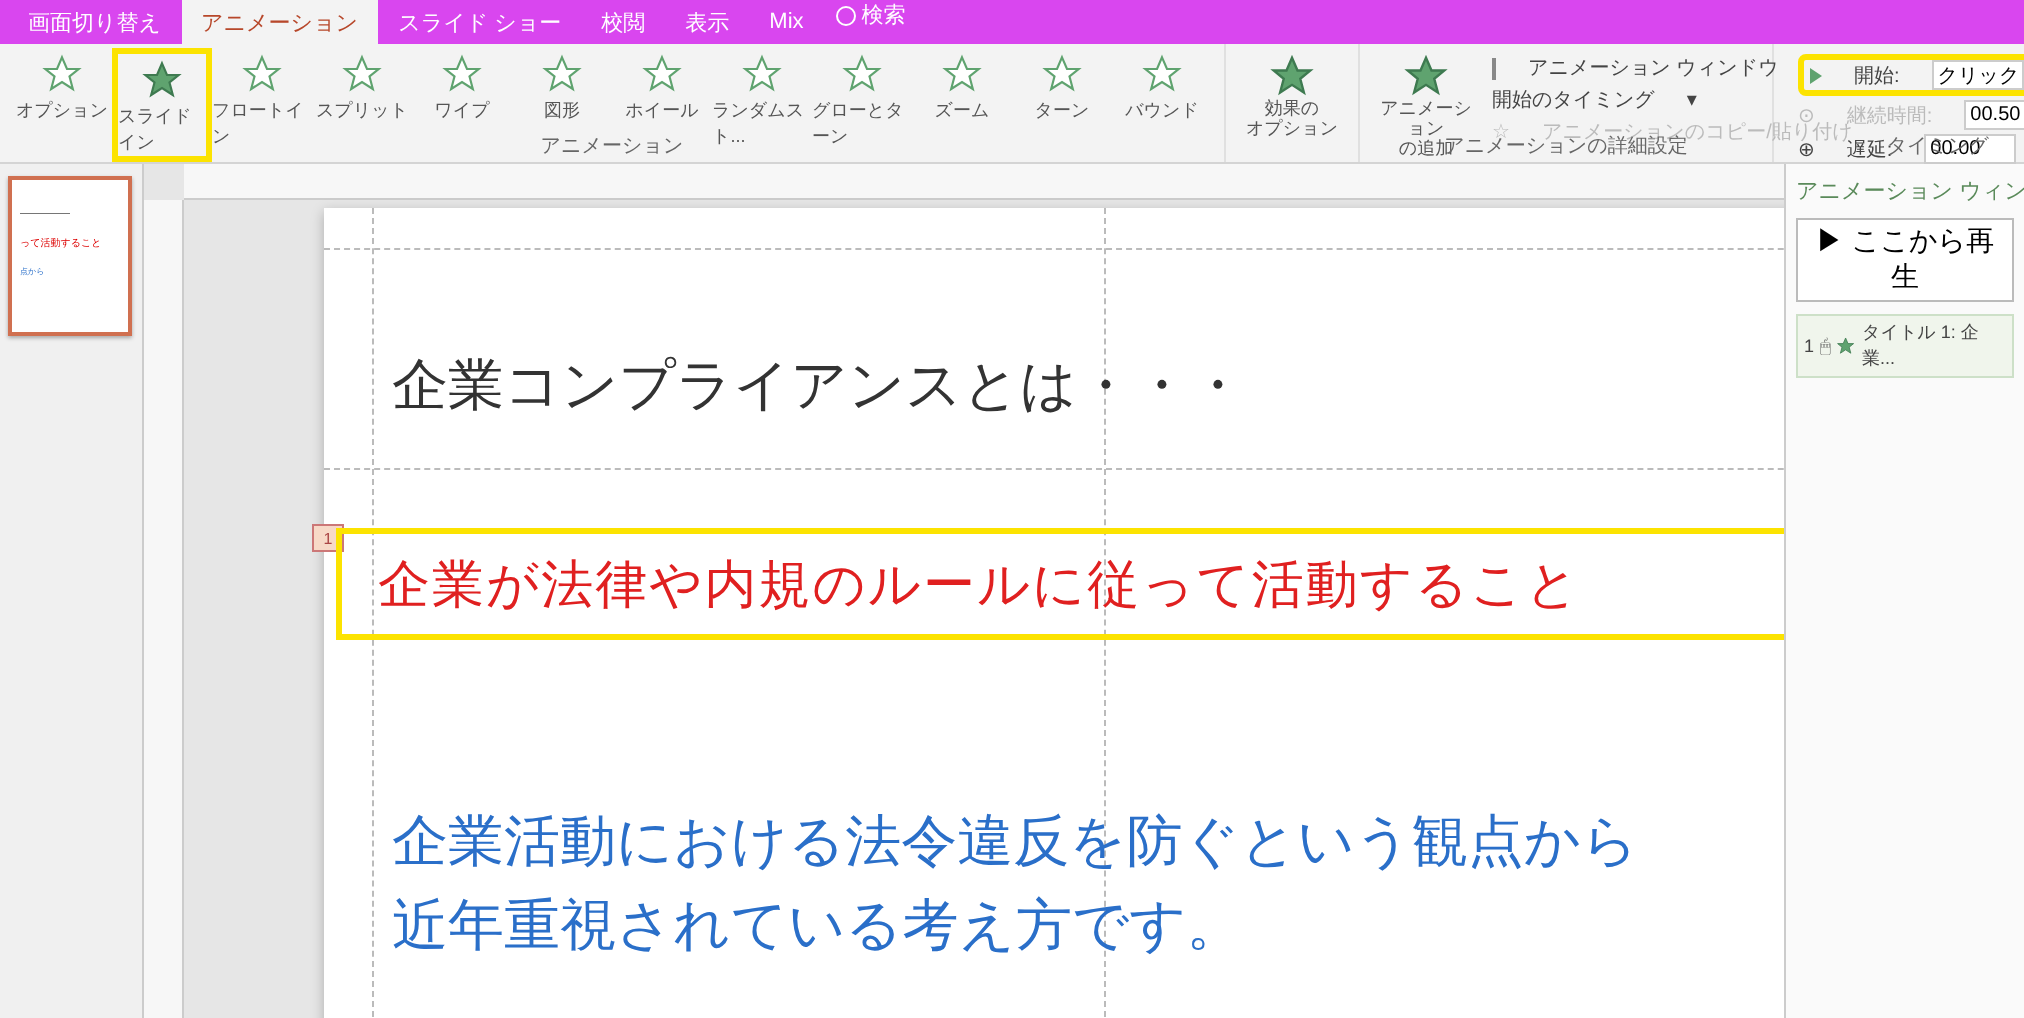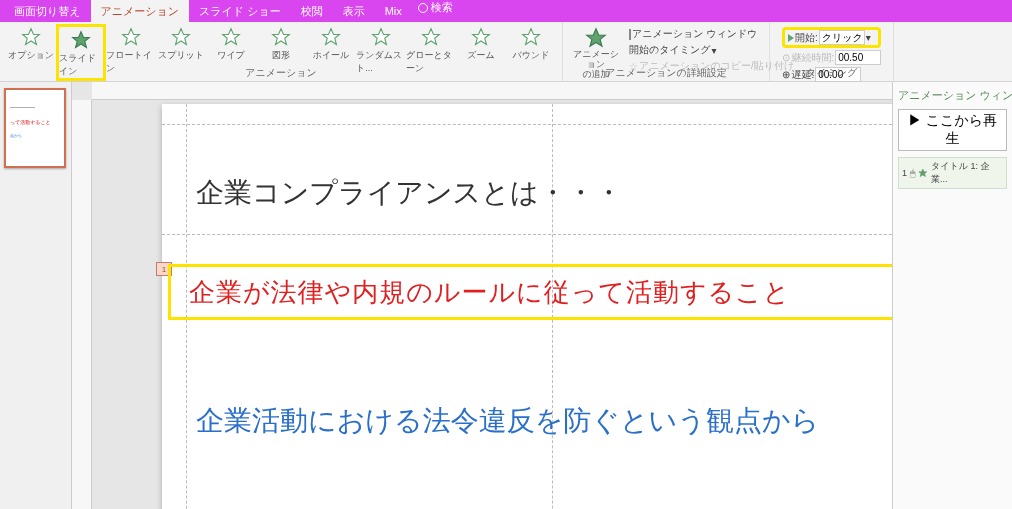--- a/index.html
+++ b/index.html
@@ -16,21 +16,21 @@
   .anim-item { width: 50px; display: flex; flex-direction: column; align-items: center; padding-top: 3px; cursor: pointer; }
   .anim-item.hl { border: 3px solid #fce300; border-radius: 0; }
   .star { width: 20px; height: 20px; }
   .anim-label { font-size: 9px; color: #555; margin-top: 2px; }
   .star svg polygon { fill: #fff; stroke: #5fa36f; stroke-width: 1.3; }
   .anim-item.hl .star svg polygon, .star.green svg polygon { fill: #5fa36f; stroke:#3e7a50; }
   .vgroup { display:flex; flex-direction:column; align-items:center; justify-content:flex-start; padding-top:3px; width:54px;}
   .big-star { width:22px; height:22px;}
   .vlabel { font-size:9px; color:#555; text-align:center; line-height:1.1; margin-top:1px;}
   .timing-col { padding: 3px 6px; font-size: 10px; color:#444; }
-  .timing-col .row { display:flex; align-items:center; margin-bottom:2px; gap:1px; white-space:nowrap;}
+  .timing-col .row { display:flex; align-items:center; margin-bottom:2px; gap:16px; white-space:nowrap;}
   .timing-col input { width: 46px; font-size:10px; height:15px; border:1px solid #ccc; padding:0 2px;}
   .green-tri { width:0;height:0;border-top:4px solid transparent;border-bottom:4px solid transparent;border-left:6px solid #5fa36f;display:inline-block;}
   .checkbox { width:11px;height:11px;border:1px solid #888;display:inline-block;}
   .hl-box { border:3px solid #fce300; border-radius:4px; padding:0 3px;}
 
   .workspace { display:flex; height: calc(509px - 82px); }
   .thumb-panel { width: 72px; background:#f0f0f0; border-right:1px solid #ccc; padding:6px 4px;}
   .thumb { width:62px; height:80px; background:#fff; border:2px solid #d07050; box-shadow:0 1px 2px rgba(0,0,0,.3); padding:4px; font-size:5px; line-height:1.3;}
   .thumb .t1 { color:#333; font-size:5px; margin-top:10px;}
   .thumb .t2 { color:#d00; font-size:5px; margin-top:8px;}
@@ -135,26 +135,41 @@
       <div class="anim-item">
         <span class="star star-base"><svg viewBox="0 0 24 24">
               <polygon points="12,2 15,9 22,9 16.5,13.5 18.5,21 12,16.8 5.5,21 7.5,13.5 2,9 9,9"></polygon>
             </svg></span>
         <span class="anim-label">ズーム</span>
       </div>
       <div class="anim-item">
         <span class="star star-base"><svg viewBox="0 0 24 24">
               <polygon points="12,2 15,9 22,9 16.5,13.5 18.5,21 12,16.8 5.5,21 7.5,13.5 2,9 9,9"></polygon>
             </svg></span>
+        <span class="anim-label">ターン</span>
+      </div>
+      <div class="anim-item">
+        <span class="star star-base"><svg viewBox="0 0 24 24">
+              <polygon points="12,2 15,9 22,9 16.5,13.5 18.5,21 12,16.8 5.5,21 7.5,13.5 2,9 9,9"></polygon>
+            </svg></span>
         <span class="anim-label">バウンド</span>
       </div>
     </div>
     <div class="group-label">アニメーション</div>
   </div>
 
+  <div class="group">
+    <div class="vgroup">
+      <span class="big-star star green"><svg viewBox="0 0 24 24">
+            <polygon points="12,2 15,9 22,9 16.5,13.5 18.5,21 12,16.8 5.5,21 7.5,13.5 2,9 9,9"></polygon>
+          </svg></span>
+      <span class="vlabel" style="white-space:pre-line;">効果の
+オプション</span>
+    </div>
+  </div>
 
   <div class="group">
     <div style="display:flex;">
       <div class="vgroup">
         <span class="big-star star green"><svg viewBox="0 0 24 24">
               <polygon points="12,2 15,9 22,9 16.5,13.5 18.5,21 12,16.8 5.5,21 7.5,13.5 2,9 9,9"></polygon>
             </svg></span>
         <span class="vlabel" style="white-space:pre-line;">アニメーション
 の追加</span>
       </div>
@@ -208,20 +223,21 @@
 
         <div class="guide-h" style="top:20px;"></div>
         <div class="guide-h" style="top:130px;"></div>
         <div class="title-text">企業コンプライアンスとは・・・</div>
         <div class="anim-tag">1</div>
         <div class="red-box">
           <span class="red-text">企業が法律や内規のルールに従って活動すること</span>
         </div>
         <div class="blue-text">
           <div>企業活動における法令違反を防ぐという観点から</div>
+          <div>近年重視されている考え方です。</div>
         </div>
       </div>
     </div>
   </div>
 
   <div class="anim-pane">
     <div class="anim-pane-title">アニメーション ウィンド</div>
     <button>▶ <span>ここから再生</span></button>
     <div class="anim-entry">
       <span>1</span>

